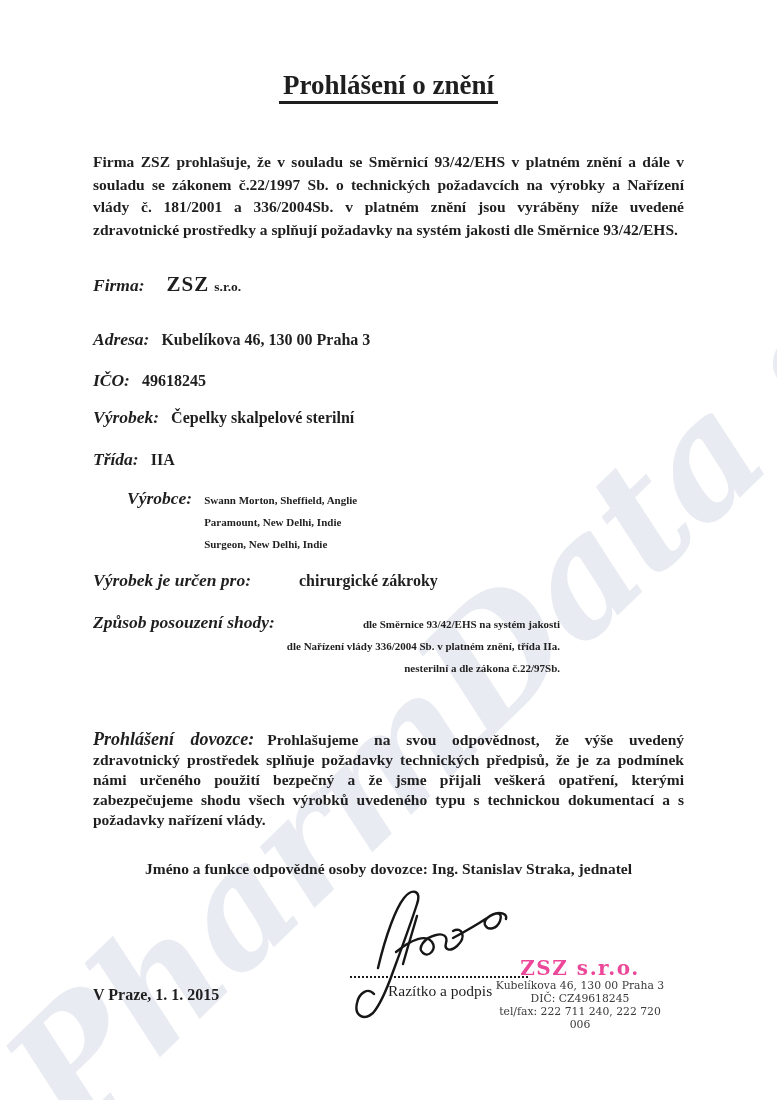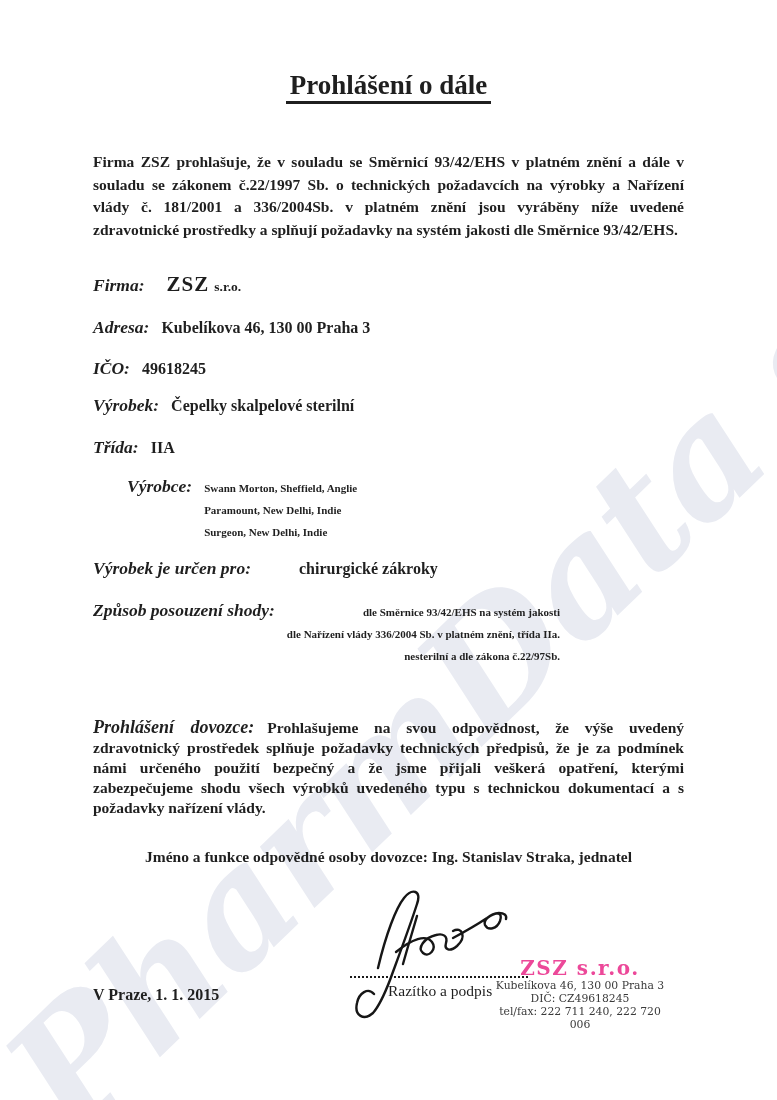--- a/index.html
+++ b/index.html
@@ -36,21 +36,21 @@
     font-size:15.5px;font-weight:bold;line-height:22.5px;
     text-align:justify;
   }
   .field{display:flex;align-items:baseline;}
   .flabel{font-style:italic;font-weight:bold;font-size:17.5px;white-space:nowrap;margin-right:12px;font-family:Liberation Serif, serif;}
   .fvalue{font-weight:bold;font-size:16px;}
   .fvalue-block{font-weight:bold;font-size:11px;line-height:22px;}
   .brand{font-weight:bold;font-size:21px;letter-spacing:1px;margin-left:10px;}
   .brand-suffix{font-weight:bold;font-size:13.5px;margin-left:5px;}
   .f-firma{margin-top:31px;}
-  .f-adresa{margin-top:20px;}
+  .f-adresa{margin-top:32px;}
   .f-ico{margin-top:20px;}
   .f-vyrobek{margin-top:16px;}
   .f-trida{margin-top:21px;}
   .f-vyrobce{margin-top:18px;margin-left:34px;}
   .f-urcen{margin-top:15px;gap:36px;}
   .f-zpusob{margin-top:21px;text-align:right;}
   .decl{
     margin:50px 0 0;
     font-size:15.5px;font-weight:bold;line-height:20px;
     text-align:justify;
@@ -75,21 +75,21 @@
 </style>
 </head>
 <body>
 
 <div class="page">
 
   <div class="watermark">PharmData s. r. o.</div>
 
   <div class="content">
 
-    <h1 class="title"><span class="title-text">Prohlášení o dále</span></h1>
+    <h1 class="title"><span class="title-text">Prohlášení o znění</span></h1>
 
     <p class="intro">Firma ZSZ prohlašuje, že v souladu se Směrnicí 93/42/EHS v platném znění a dále v souladu se zákonem č.22/1997 Sb. o technických požadavcích na výrobky a Nařízení vlády č. 181/2001 a 336/2004Sb. v platném znění jsou vyráběny níže uvedené zdravotnické prostředky a splňují požadavky na systém jakosti dle Směrnice 93/42/EHS.</p>
 
     <div class="field f-firma">
       <span class="flabel">Firma:</span>
       <span class="brand">ZSZ</span>
       <span class="brand-suffix">s.r.o.</span>
     </div>
 
     <div class="field f-adresa">

